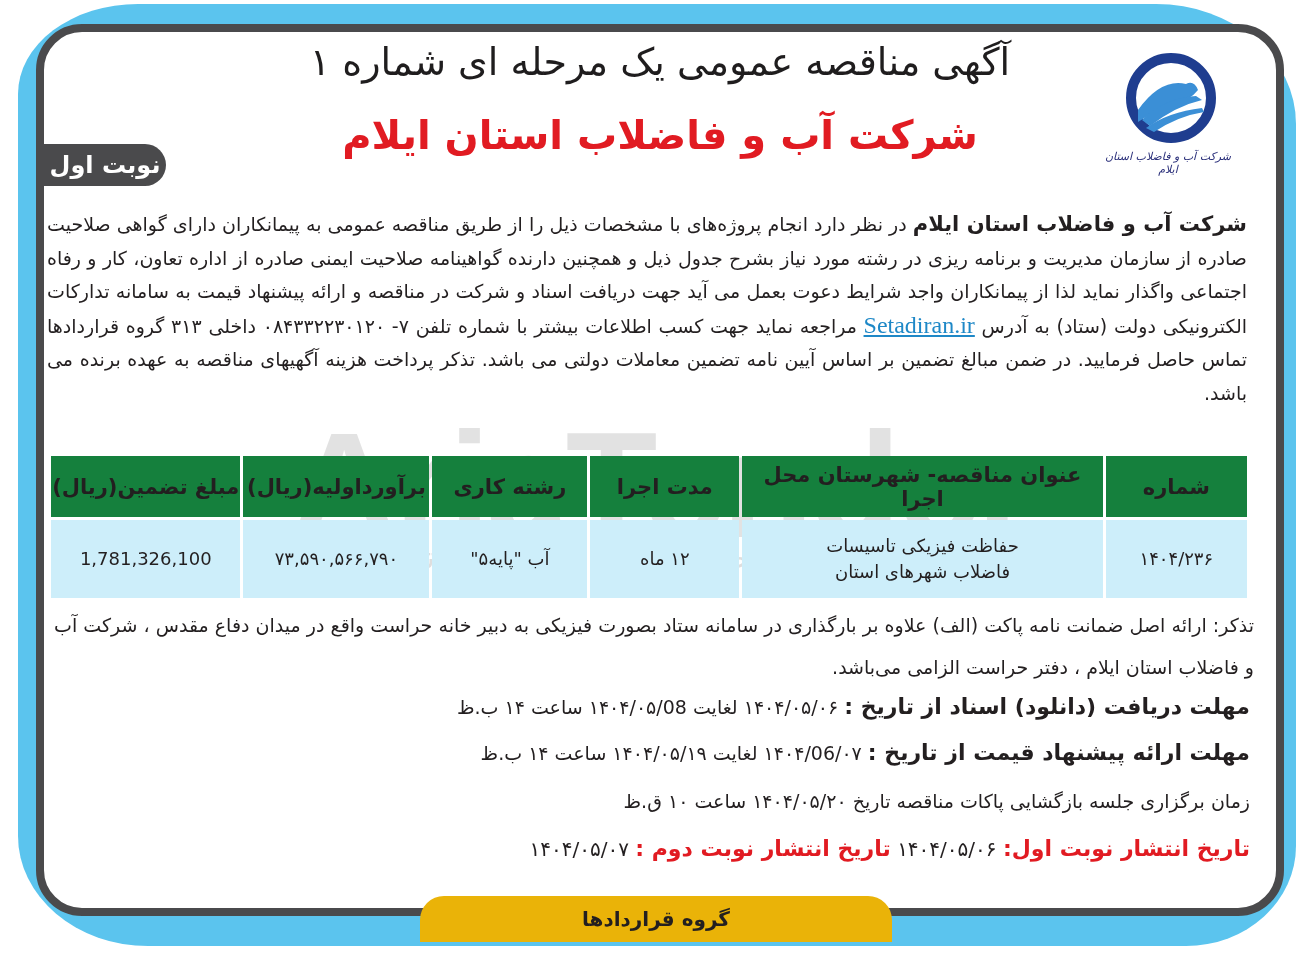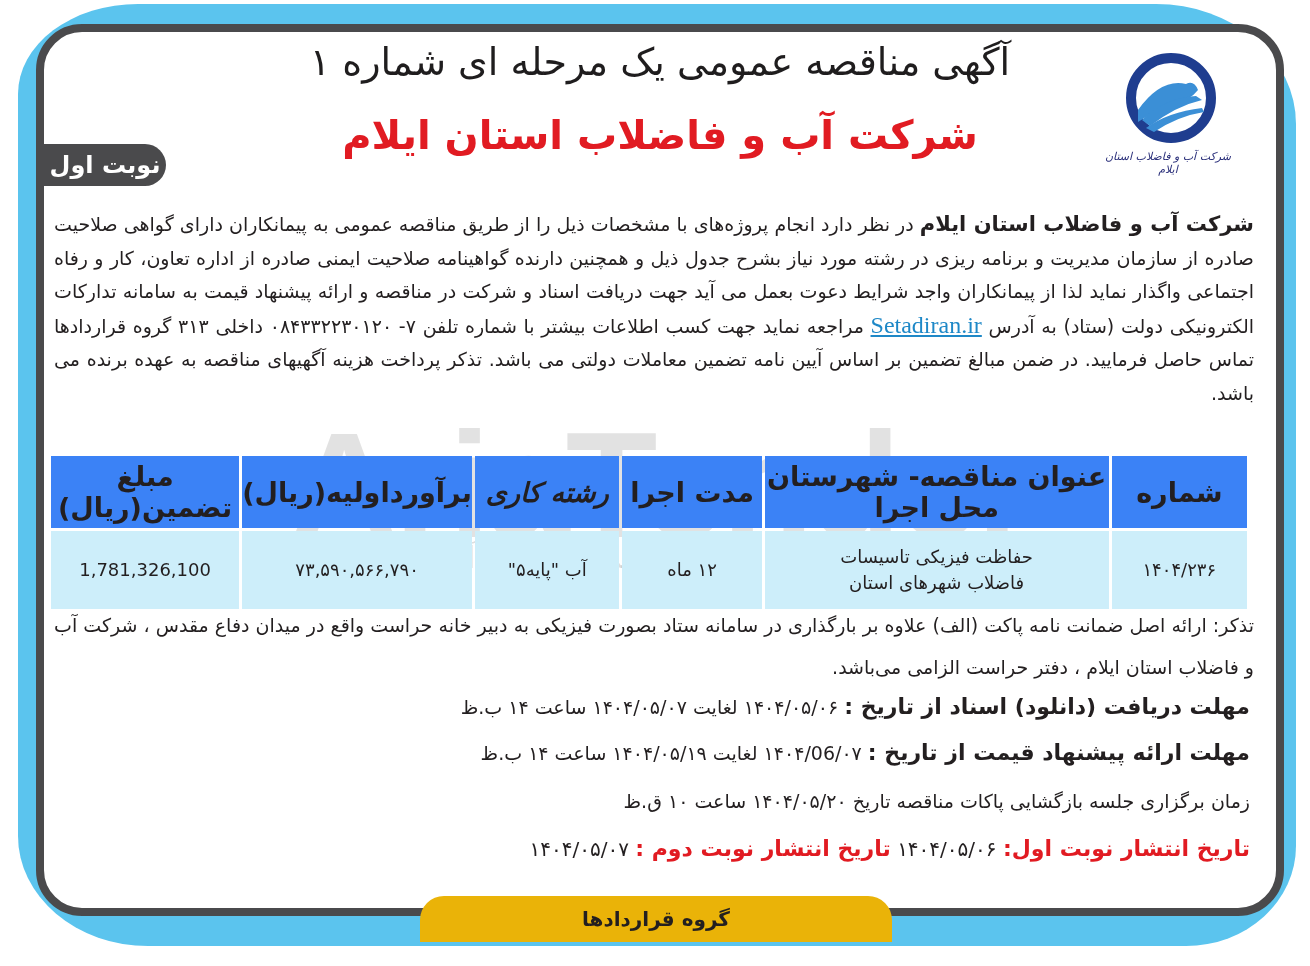--- a/index.html
+++ b/index.html
@@ -32,49 +32,49 @@
   .title {
     position: absolute; left: 220px; top: 40px; width: 880px; text-align: center;
     font-size: 38px; font-weight: normal; color: #1f1d1e; direction: rtl; letter-spacing: -0.5px;
   }
   .subtitle {
     position: absolute; left: 220px; top: 112px; width: 880px; text-align: center;
     font-size: 40px; font-weight: bold; color: #e11b22; direction: rtl;
   }
 
   .intro {
-    position: absolute; left: 54px; top: 208px; width: 1200px; direction: rtl; text-align: justify;
+    position: absolute; left: 47px; top: 208px; width: 1200px; direction: rtl; text-align: justify;
     font-size: 19px; line-height: 33.5px; color: #231f20;
   }
   .intro .lead { font-weight: bold; font-size: 21px; }
   .intro .link { color: #1e88c7; text-decoration: underline; font-family: "Liberation Serif", serif; font-size: 24px; }
 
   .watermark {
     position: absolute; left: 290px; top: 385px; width: 640px; height: 200px;
     color: rgba(150,150,150,0.28); font-size: 150px; font-weight: bold; font-family: "Liberation Sans", sans-serif;
     line-height: 200px; letter-spacing: -4px; pointer-events: none;
   }
   .watermark-sub {
     position: absolute; left: 300px; top: 540px; width: 620px; text-align: center; direction: rtl;
     color: rgba(160,160,160,0.35); font-size: 30px; letter-spacing: 14px; pointer-events: none;
   }
 
   table.tender {
     position: absolute; left: 48px; top: 453px; width: 1202px; direction: rtl;
     border-collapse: separate; border-spacing: 3px 3px;
   }
   table.tender th {
-    background: #3b82f6; height: 72px; font-size: 27px; font-weight: bold; color: #231f20; text-align: center;
+    background: #15803d; height: 61px; font-size: 21px; font-weight: bold; color: #231f20; text-align: center;
   }
   table.tender td {
     background: #cdeefa; height: 78px; font-size: 18px; color: #231f20; text-align: center; vertical-align: middle;
     line-height: 26px;
   }
   .c1 { width: 142px; } .c2 { width: 362px; } .c3 { width: 150px; margin-left: 16px; }
-  .c4 { width: 156px; font-style: italic; } .c5 { width: 186px; } .c6 { width: 190px; }
+  .c4 { width: 156px; } .c5 { width: 186px; } .c6 { width: 190px; }
 
   .note {
     position: absolute; left: 54px; top: 604px; width: 1200px; direction: rtl; text-align: justify;
     font-size: 19px; line-height: 42px;
   }
   .deadline {
     position: absolute; right: 60px; direction: rtl; font-size: 19px; white-space: nowrap;
   }
   .deadline .lbl { font-weight: bold; font-size: 22px; }
   .d1 { top: 694px; } .d2 { top: 740px; } .d3 { top: 790px; }
@@ -135,21 +135,21 @@
       <td>۷۳,۵۹۰,۵۶۶,۷۹۰</td>
       <td>1,781,326,100</td>
     </tr>
   </tbody>
 </table>
 
 <div class="note">تذکر: ارائه اصل ضمانت نامه پاکت (الف) علاوه بر بارگذاری در سامانه ستاد بصورت فیزیکی به دبیر خانه حراست واقع در میدان دفاع مقدس ، شرکت آب و فاضلاب استان ایلام ، دفتر حراست الزامی می‌باشد.</div>
 
 <div class="deadline d1">
   <span class="lbl">مهلت دریافت (دانلود) اسناد از تاریخ :</span>
-  <span>۱۴۰۴/۰۵/۰۶ لغایت ۱۴۰۴/۰۵/۰۷ ساعت ۱۴ ب.ظ</span>
+  <span>۱۴۰۴/۰۵/۰۶ لغایت ۱۴۰۴/۰۵/08 ساعت ۱۴ ب.ظ</span>
 </div>
 <div class="deadline d2">
   <span class="lbl">مهلت ارائه پیشنهاد قیمت از تاریخ :</span>
   <span>۱۴۰۴/06/۰۷ لغایت ۱۴۰۴/۰۵/۱۹ ساعت ۱۴ ب.ظ</span>
 </div>
 <div class="deadline d3">زمان برگزاری جلسه بازگشایی پاکات مناقصه تاریخ ۱۴۰۴/۰۵/۲۰ ساعت ۱۰ ق.ظ</div>
 
 <div class="pub">
   <span class="lbl">تاریخ انتشار نوبت اول:</span>
   <span>۱۴۰۴/۰۵/۰۶</span>

